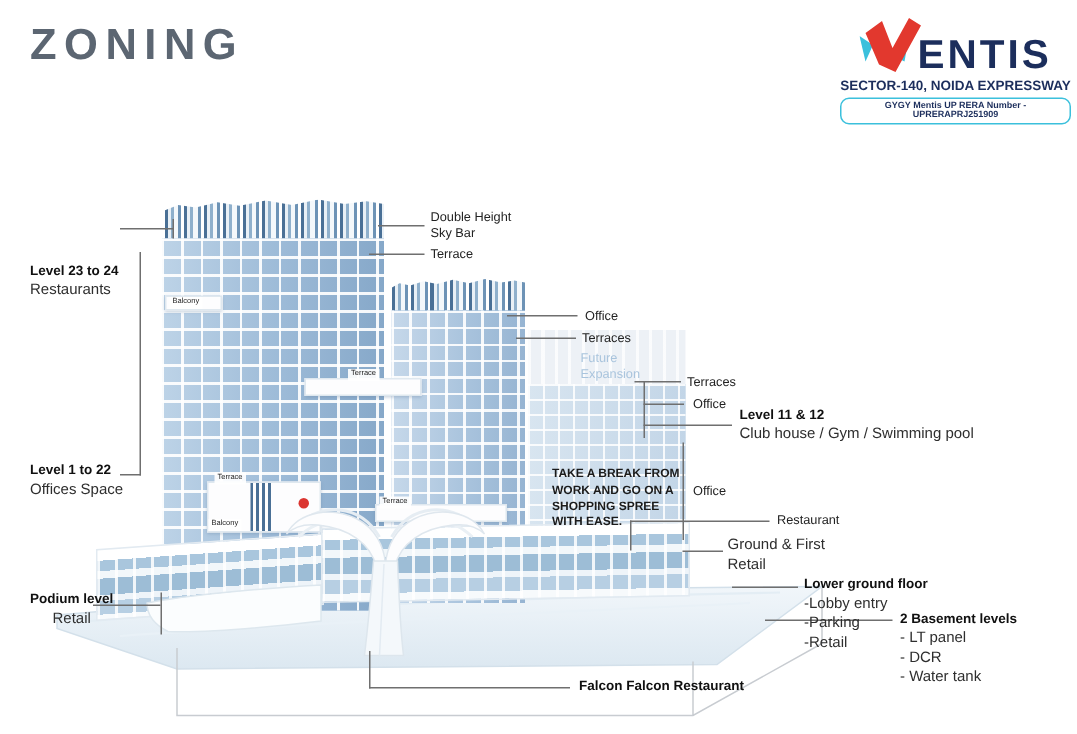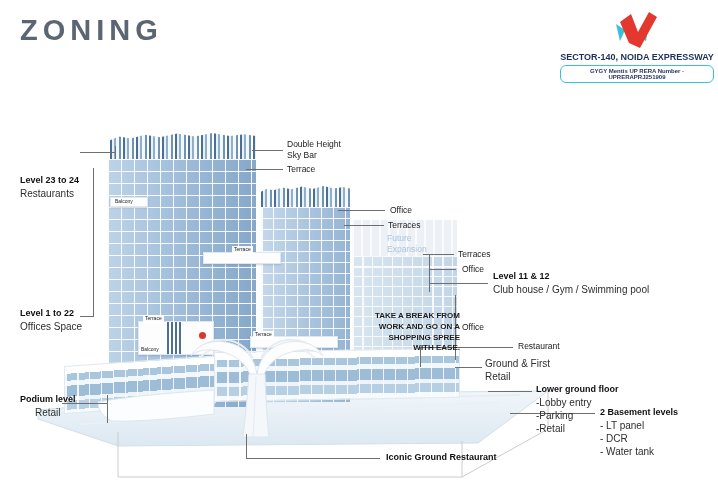--- a/index.html
+++ b/index.html
@@ -66,36 +66,37 @@
   svg.layer { position:absolute; left:0; top:0; }
   
   .hl { position:absolute; height:0; border-top:1px solid #6f6f6f; z-index:6; }
   .vl { position:absolute; width:0; border-left:1px solid #6f6f6f; z-index:6; }
   .ann { position:absolute; z-index:7; }
   .ann .t { display:block; font-size:9px; font-weight:bold; color:#101010; line-height:1.3; }
   .ann .s { display:block; font-size:10px; color:#2e2e2e; line-height:1.3; }
   .one { position:absolute; z-index:7; font-size:8.5px; color:#222222; }
   .future { position:absolute; z-index:7; width:56px; font-size:8.5px; color:#a9c4dd; line-height:1.25; }
   .note { position:absolute; z-index:7; width:92px; font-size:8px; font-weight:bold; color:#1b1b1b;
-          text-align:right; line-height:1.35; }
+          text-align:left; line-height:1.35; }
 </style>
 </head>
 <body>
 
 <div id="stage">
 
   <div id="page-title">ZONING</div>
 
   <div id="logo">
     <div class="logo-row">
       <svg width="42" height="40" viewBox="0 0 42 40">
         <polygon points="0,14 9,20 4,31" fill="#3bc0dc"></polygon>
         <polygon points="22,27 34,8 30,31" fill="#3bc0dc"></polygon>
         <polygon points="4,12 15,4 22,22 33,2 41,7 24,38 13,33" fill="#e2382e"></polygon>
       </svg>
+      <span class="entis">ENTIS</span>
     </div>
     <div class="tagline">SECTOR-140, NOIDA EXPRESSWAY</div>
     <div class="rera">GYGY Mentis UP RERA Number - UPRERAPRJ251909</div>
   </div>
 
   <svg class="layer" width="718" height="489" style="z-index:1">
     <defs>
       <linearGradient id="wg" x1="0" y1="0" x2="0" y2="1">
         <stop offset="0" stop-color="#f1f6fa"></stop>
           <stop offset="1" stop-color="#dce8f1"></stop>
@@ -226,16 +227,16 @@
   </div>
 
   <div class="ann" style="left:600px; top:407px;">
     <span class="t">2 Basement levels</span>
     <span class="s">- LT panel</span>
     <span class="s">- DCR</span>
     <span class="s">- Water tank</span>
   </div>
 
   <div class="ann" style="left:386px; top:452px;">
-    <span class="t">Iconic Ground Restaurant</span>
+    <span class="t">Falcon Falcon Restaurant</span>
   </div>
 
 </div>
 
 </body></html>

